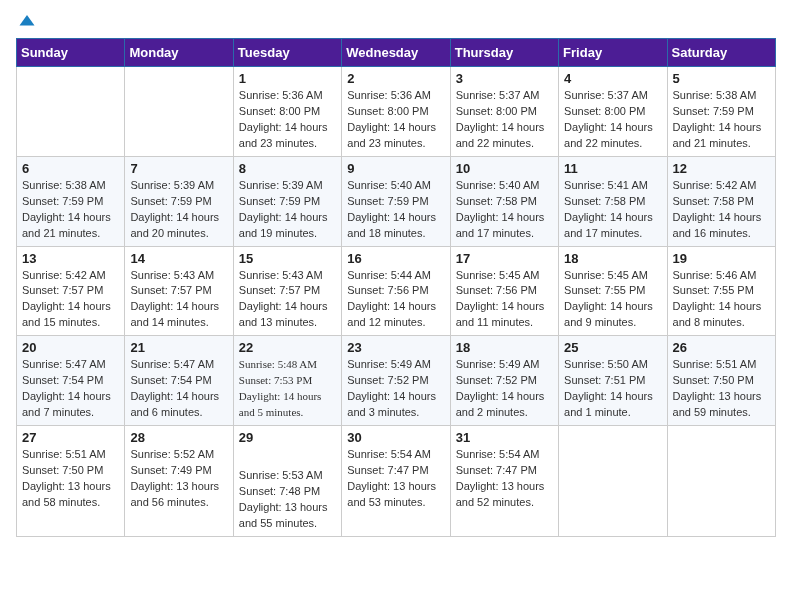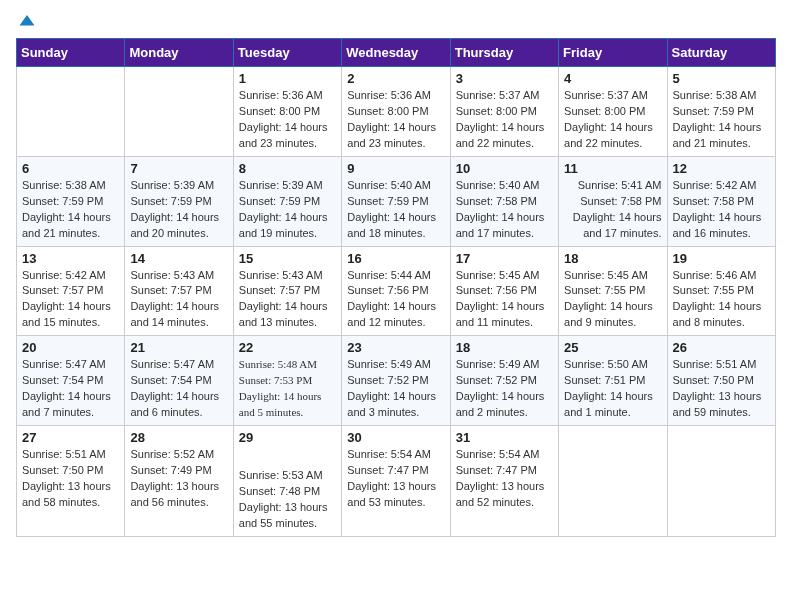--- a/index.html
+++ b/index.html
@@ -178,21 +178,21 @@
 Daylight: 14 hours and 18 minutes.</div>
         </td>
         <td>
           <span class="day-num">10</span>
           <div class="day-info" style="white-space: pre-line;">Sunrise: 5:40 AM
 Sunset: 7:58 PM
 Daylight: 14 hours and 17 minutes.</div>
         </td>
         <td>
           <span class="day-num">11</span>
-          <div class="day-info" style="white-space: pre-line; text-align: right;">Sunrise: 5:41 AM
+          <div class="day-info" style="white-space: pre-line;">Sunrise: 5:41 AM
 Sunset: 7:58 PM
 Daylight: 14 hours and 17 minutes.</div>
         </td>
         <td>
           <span class="day-num">12</span>
           <div class="day-info" style="white-space: pre-line;">Sunrise: 5:42 AM
 Sunset: 7:58 PM
 Daylight: 14 hours and 16 minutes.</div>
         </td>
       </tr>

